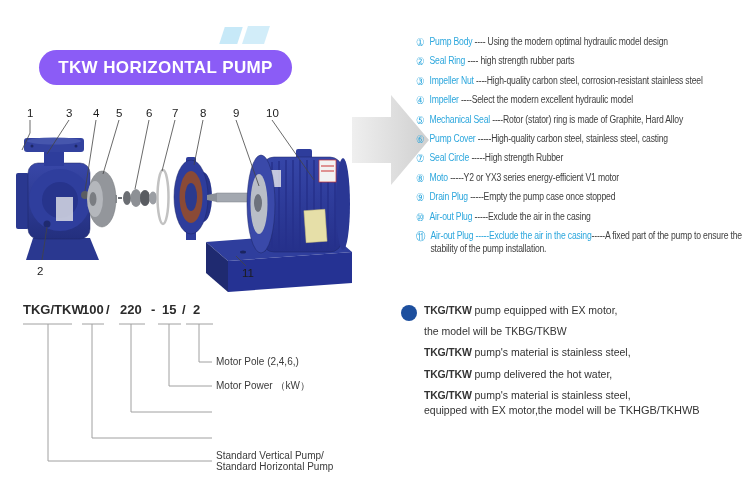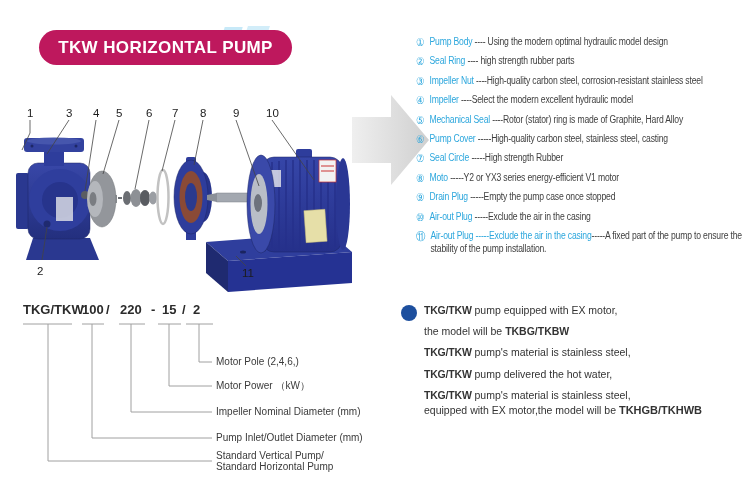--- a/index.html
+++ b/index.html
@@ -3,21 +3,21 @@
 <meta charset="utf-8">
 <style>
   html,body{margin:0;padding:0;background:#ffffff;}
   .page{position:relative;width:756px;height:500px;background:#ffffff;overflow:hidden;
         font-family:"Liberation Sans", sans-serif;color:#3a3a3a;}
 
   
   .notch{position:absolute;background:#8fd3f1;transform:skewX(-18deg);}
   .notch1{left:222px;top:27px;width:18px;height:17px;opacity:.5;}
   .notch2{left:245px;top:26px;width:22px;height:18px;opacity:.4;}
-  .banner{position:absolute;left:39px;top:30px;width:253px;height:35px;background:#be185d;
+  .banner{position:absolute;left:39px;top:50px;width:253px;height:35px;background:#8b5cf6;
           border-radius:18px;display:flex;align-items:center;justify-content:center;}
   .banner span{color:#ffffff;font-weight:bold;font-size:17px;letter-spacing:.4px;}
 
   
   svg.layer{position:absolute;left:0;top:0;}
   .callout{font-size:11.5px;fill:#1c1c1c;}
 
   
   .parts{position:absolute;left:416px;top:36px;width:340px;list-style:none;margin:0;padding:0;}
   .parts li{display:flex;align-items:flex-start;margin-bottom:6.8px;font-size:10px;
@@ -31,21 +31,21 @@
   
   .model-token{position:absolute;top:302px;font-weight:bold;font-size:13px;color:#2b2b2b;}
   .mk-label{position:absolute;font-size:10px;color:#3a3a3a;line-height:11.5px;}
 
   
   .bullet{position:absolute;left:401px;top:305px;width:16px;height:16px;border-radius:50%;
           background:#1d4f9e;}
   .notes{position:absolute;left:424px;top:304px;width:330px;font-size:10.5px;line-height:13px;}
   .note-line{margin-bottom:8.2px;color:#333333;}
   .note-line .lead{font-weight:bold;letter-spacing:-.2px;}
-  .note-line .code{font-weight:bold;margin-top:45px;}
+  .note-line .code{font-weight:normal;margin-top:45px;}
   .note-line.tight{margin-bottom:2px;}
   .code-big{font-weight:bold;font-size:11px;}
 </style>
 </head>
 <body>
 
 <div class="page">
 
   <div class="notch notch1"></div>
   <div class="notch notch2"></div>
@@ -243,22 +243,20 @@
     <span class="model-token" style="left:106px">/</span>
     <span class="model-token" style="left:120px">220</span>
     <span class="model-token" style="left:151px">-</span>
     <span class="model-token" style="left:162px">15</span>
     <span class="model-token" style="left:182px">/</span>
     <span class="model-token" style="left:193px">2</span>
   </div>
 
   <div class="mk-label" style="left:216px;top:356px">Motor Pole (2,4,6,)</div>
   <div class="mk-label" style="left:216px;top:380px">Motor Power （kW）</div>
-  <div class="mk-label" style="left:216px;top:406px">Impeller Nominal Diameter (mm)</div>
-  <div class="mk-label" style="left:216px;top:432px">Pump Inlet/Outlet Diameter (mm)</div>
   <div class="mk-label" style="left:216px;top:450px">Standard Vertical Pump/</div>
   <div class="mk-label" style="left:216px;top:461px">Standard  Horizontal Pump</div>
 
   <div class="bullet"></div>
   <div class="notes">
     <div class="note-line"><span class="lead">TKG/TKW</span><span> pump equipped with EX motor,</span><span class="code"></span></div>
     <div class="note-line"><span class="lead"></span><span>the model will be </span><span class="code">TKBG/TKBW</span></div>
     <div class="note-line"><span class="lead">TKG/TKW</span><span> pump's material is stainless steel,</span><span class="code"></span></div>
     <div class="note-line"><span class="lead">TKG/TKW</span><span> pump delivered the hot water,</span><span class="code"></span></div>
     <div class="note-line tight"><span class="lead">TKG/TKW</span><span> pump's material is stainless steel,</span><span class="code"></span></div>

